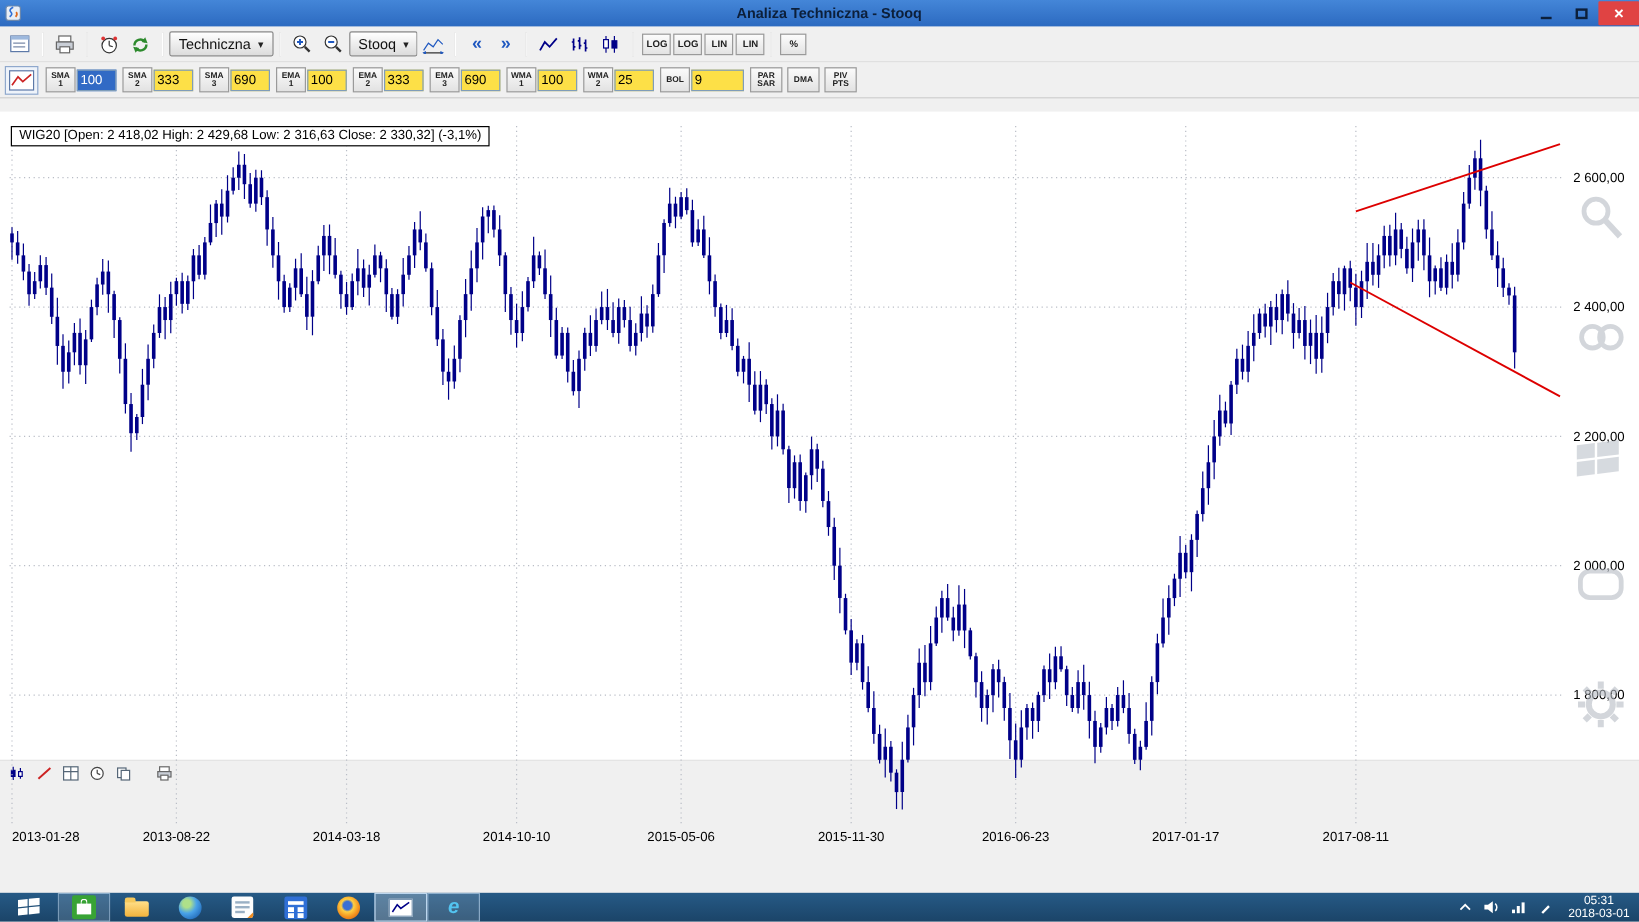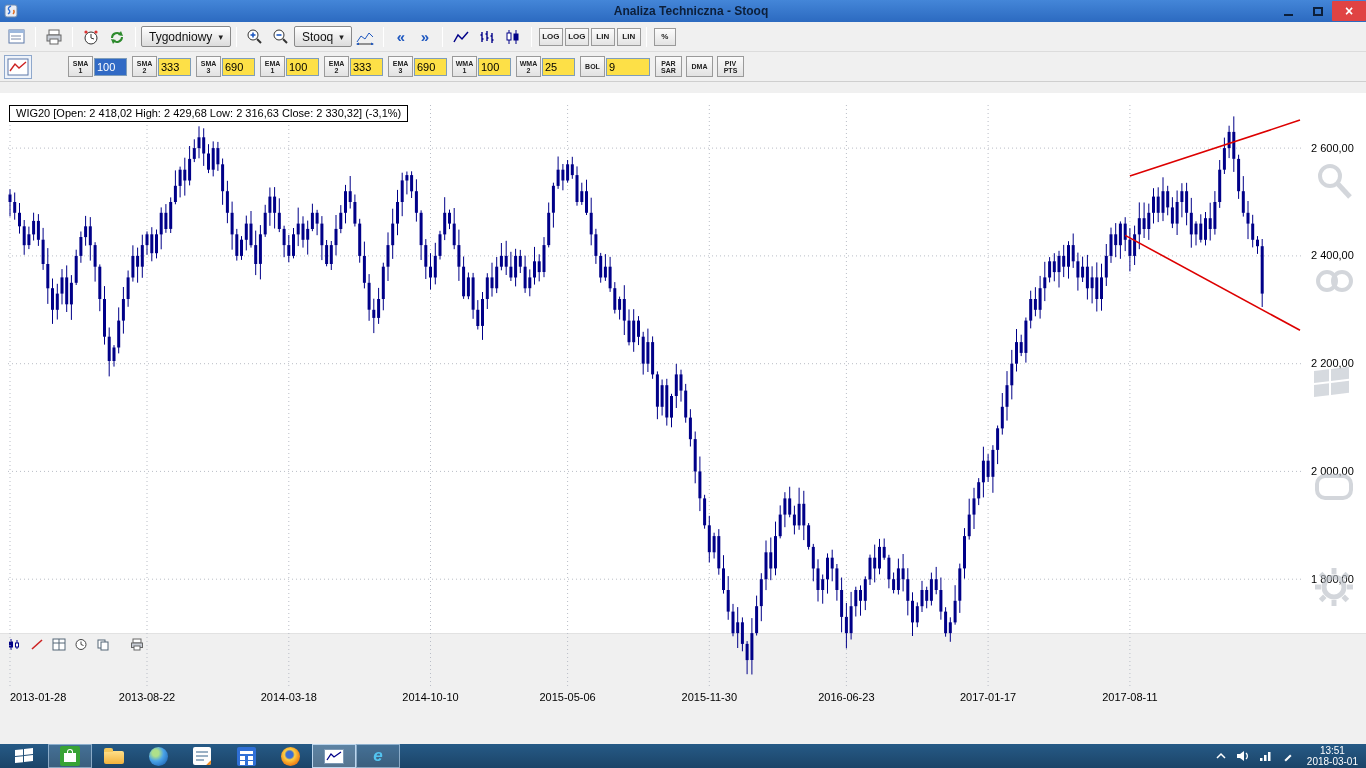--- a/index.html
+++ b/index.html
@@ -28,21 +28,21 @@
     justify-content:center; background:#f0f0f0; border:1px solid #f0f0f0; cursor:pointer; }
   .dd-btn { height:21px; display:inline-flex; align-items:center; gap:6px; padding:0 7px;
     background:linear-gradient(#ffffff,#dcdcdc); border:1px solid #8a8a8a; border-radius:2px;
     font-size:12px; color:#111; cursor:pointer; }
   .dd-btn .caret { font-size:9px; color:#222; }
   .navg { font-size:15px; font-weight:bold; color:#1f58c0; width:24px; text-align:center; cursor:pointer; }
   .scale-btn { height:18px; width:24px; font-size:8px; font-weight:bold; color:#222;
     background:linear-gradient(#fcfcfc,#e3e3e3); border:1px solid #9a9a9a; margin-left:2px; cursor:pointer; }
   .pct-btn { width:22px; }
 
-  .toolbar2 { border-bottom:1px solid #cfcfcf;gap:30px; }
+  .toolbar2 { border-bottom:1px solid #cfcfcf; }
   .preview-btn { width:28px; height:24px; border:1px solid #8fa8cc; background:#eef3fa; margin-right:6px; }
   .ind-items { display:flex; align-items:center; }
   .ind-group { display:inline-flex; align-items:center; margin-right:5px; }
   .ind-btn { height:21px; min-width:25px; padding:0 2px; display:inline-flex; flex-direction:column;
     align-items:center; justify-content:center; line-height:1;
     background:linear-gradient(#fbfbfb,#e2e2e2); border:1px solid #9a9a9a; cursor:pointer; }
   .ind-btn .l1 { font-size:7px; font-weight:bold; color:#222; }
   .ind-btn .l2 { font-size:7px; font-weight:bold; color:#222; }
   .ind-btn.xb { margin-right:4px; min-width:27px; }
   .num-input { width:33px; height:18px; border:1px solid #7f9db9; font-size:11px; padding:0 2px;
@@ -156,21 +156,21 @@
     <button class="tbtn">
       <svg width="18" height="16">
           <path d="M4 9 a5 5 0 0 1 9 -3" fill="none" stroke="#2d8a2d" stroke-width="2"></path>
           <polygon points="13,2 15,7 10,6" fill="#2d8a2d"></polygon>
           <path d="M14 8 a5 5 0 0 1 -9 3" fill="none" stroke="#2d8a2d" stroke-width="2"></path>
           <polygon points="5,15 3,10 8,11" fill="#2d8a2d"></polygon>
         </svg>
     </button>
     <span class="sep"></span>
     <button class="dd-btn">
-      <span>Tygodniowy</span>
+      <span>Techniczna</span>
       <span class="caret">▾</span>
     </button>
     <span class="sep"></span>
     <button class="tbtn">
       <svg width="18" height="17">
           <circle cx="7" cy="7" r="5" fill="#fff" stroke="#333"></circle>
           <line x1="11" y1="11" x2="15" y2="15" stroke="#333" stroke-width="2"></line>
           <line x1="4.5" y1="7" x2="9.5" y2="7" stroke="#1f58c0" stroke-width="1.6"></line>
           <line x1="7" y1="4.5" x2="7" y2="9.5" stroke="#1f58c0" stroke-width="1.6"></line>
         </svg>
@@ -1056,17 +1056,17 @@
           <rect x="5" y="5" width="2.5" height="6" fill="#fff"></rect>
           <rect x="9" y="2" width="2.5" height="9" fill="#fff"></rect>
         </svg>
     </span>
     <span class="tray-icon">
       <svg width="12" height="12">
           <rect x="2" y="7" width="8" height="2" fill="#fff" transform="rotate(-45 6 8)"></rect>
         </svg>
     </span>
     <span class="clock">
-      <div>13:51</div>
+      <div>05:31</div>
       <div>2018-03-01</div>
     </span>
   </div>
 </div>
 
 </body></html>

